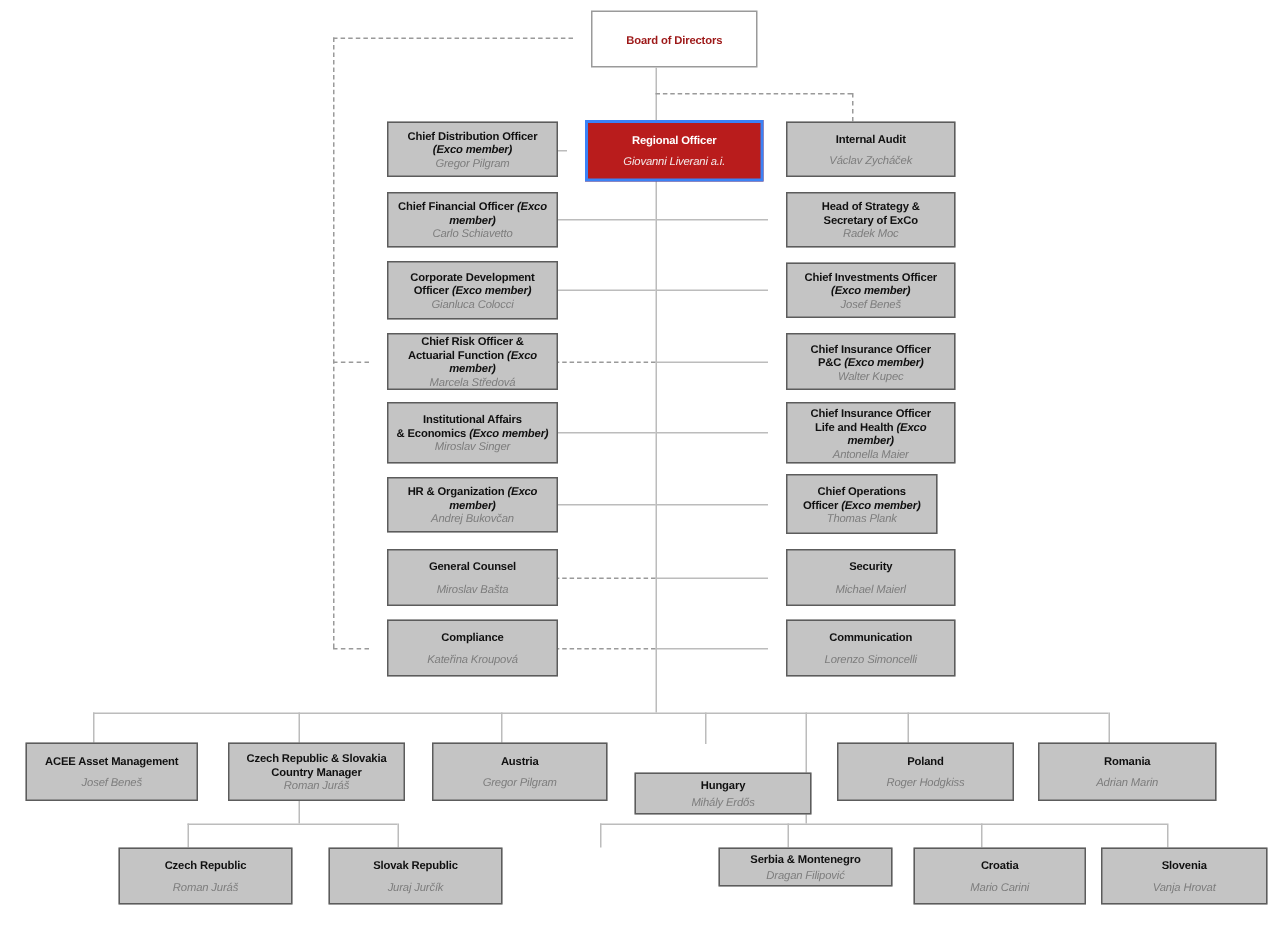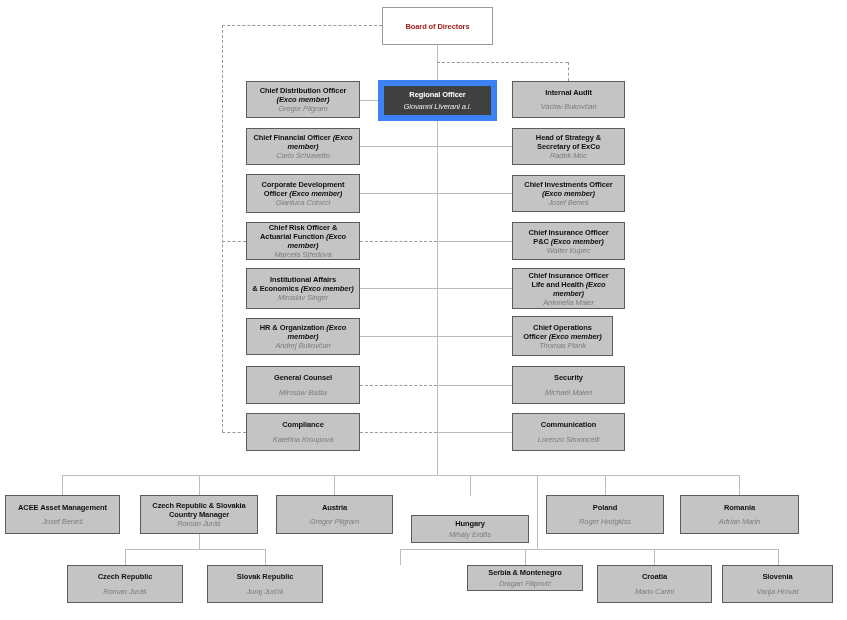--- a/index.html
+++ b/index.html
@@ -12,30 +12,31 @@
   .h{height:1px;background:#bcbcbc;}
   .v{width:1px;background:#bcbcbc;}
   .hd{height:0;border-top:1px dashed #9a9a9a;}
   .vd{width:0;border-left:1px dashed #9a9a9a;}
   
   .node{
     position:absolute;z-index:2;box-sizing:border-box;
     background:#c4c4c4;border:1px solid #5c5c5c;
     display:flex;flex-direction:column;align-items:center;justify-content:center;
     padding:1px 2px;
+    margin-left:12px;
   }
   .roomy{justify-content:space-evenly;}
   .txt{font-weight:bold;color:#101010;text-align:center;font-size:7.5px;line-height:9px;letter-spacing:-0.1px;}
   .title{white-space:pre-line;}
   .exco{font-style:italic;}
   .exco:empty{display:none;}
   .name{color:#7d7d7d;font-size:7.5px;line-height:9px;text-align:center;letter-spacing:-0.1px;font-style:italic;}
   .white{background:#ffffff;border:1px solid #9a9a9a;}
   .white .txt{color:#9d1818;}
-  .red{background:#404040;border:6px solid #3b82f6;}
+  .red{background:#b91c1c;border:2px solid #3b82f6;}
   .red .txt{color:#ffffff;}
   .red .name{color:#f4eaea;}
 </style>
 </head>
 <body>
 
 <div class="canvas">
 
   <i class="ln hd" style="left:222px;top:25px;width:160px"></i>
   <i class="ln vd" style="left:222px;top:25px;height:407px"></i>
@@ -119,21 +120,21 @@
     <div class="txt"><span class="title">General Counsel</span></div>
     <div class="name">Miroslav Bašta</div>
   </div>
   <div class="node roomy" style="left:246px;top:413px;width:114px;height:38px">
     <div class="txt"><span class="title">Compliance</span></div>
     <div class="name">Kateřina Kroupová</div>
   </div>
 
   <div class="node roomy" style="left:512px;top:81px;width:113px;height:37px">
     <div class="txt"><span class="title">Internal Audit</span></div>
-    <div class="name">Václav Bukovčan</div>
+    <div class="name">Václav Zycháček</div>
   </div>
   <div class="node" style="left:512px;top:128px;width:113px;height:37px">
     <div class="txt"><span class="title">Head of Strategy &amp;
 Secretary of ExCo</span></div>
     <div class="name">Radek Moc</div>
   </div>
   <div class="node" style="left:512px;top:175px;width:113px;height:37px">
     <div class="txt"><span class="title">Chief Investments Officer</span> <span class="exco">(Exco member)</span></div>
     <div class="name">Josef Beneš</div>
   </div>

